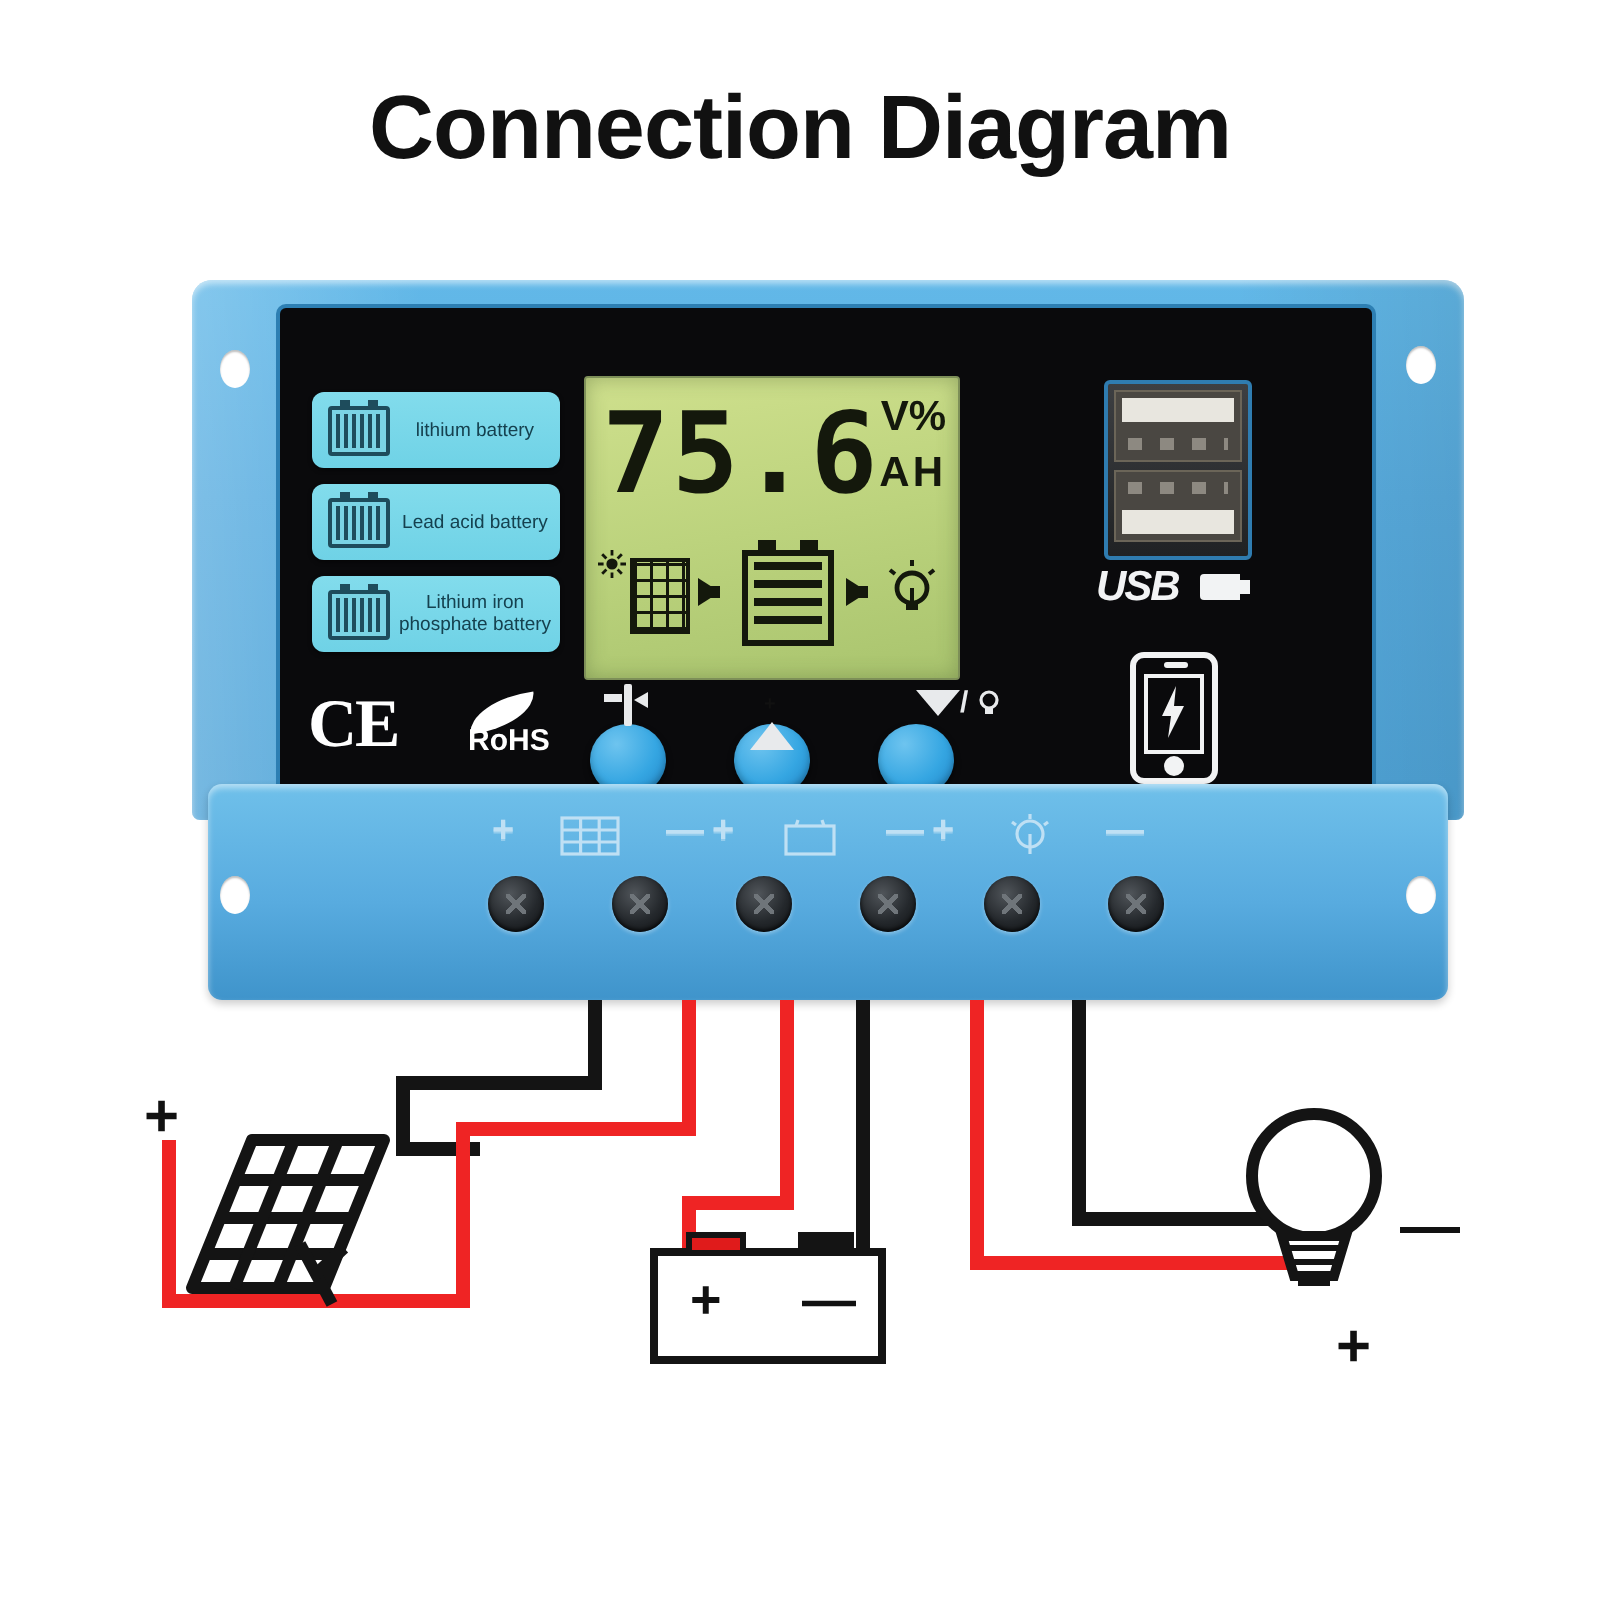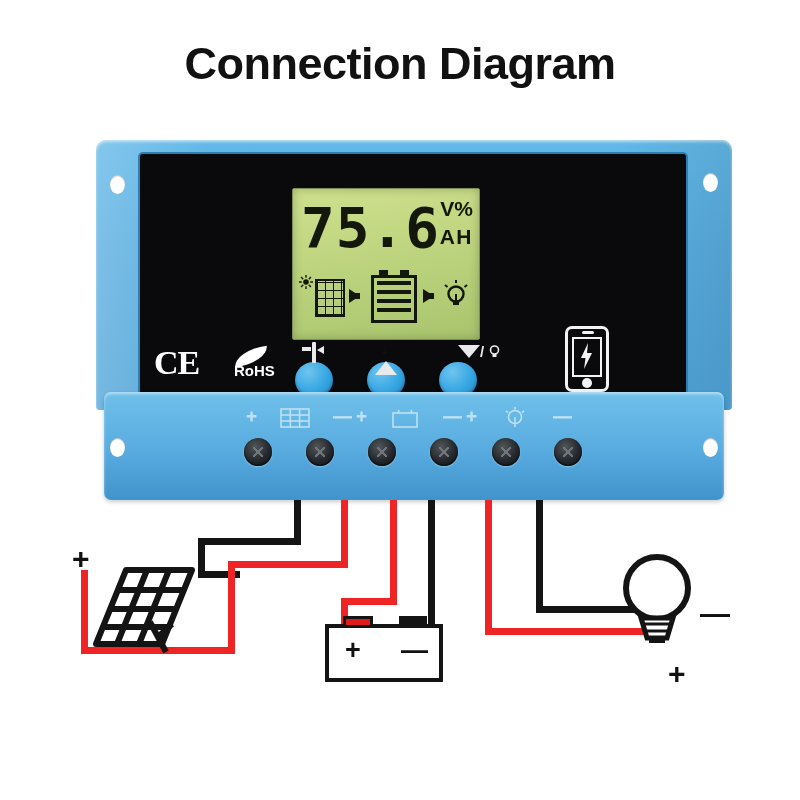--- a/index.html
+++ b/index.html
@@ -277,20 +277,43 @@
   <div class="title">Connection Diagram</div>
 
   <div class="device">
 
     <div class="case-top"></div>
     <div class="mount-hole mh1"></div>
     <div class="mount-hole mh2"></div>
 
     <div class="panel">
 
+      <div class="btn-col">
+
+        <div class="typebtn">
+          <span class="bat-ico">
+              <span class="bat-bars"></span>
+            </span>
+          <span class="lbl">lithium battery</span>
+        </div>
+
+        <div class="typebtn">
+          <span class="bat-ico">
+              <span class="bat-bars"></span>
+            </span>
+          <span class="lbl">Lead acid battery</span>
+        </div>
+
+        <div class="typebtn">
+          <span class="bat-ico">
+              <span class="bat-bars"></span>
+            </span>
+          <span class="lbl">Lithium iron phosphate battery</span>
+        </div>
+      </div>
 
       <div class="lcd">
         <div class="digits">75.6</div>
         <div class="unit-v">V%</div>
         <div class="unit-ah">AH</div>
 
         <div class="lcd-row">
           <svg class="sun" viewBox="0 0 20 20">
             <circle cx="10" cy="10" r="4" fill="#14180c"></circle>
             <g stroke="#14180c" stroke-width="2">
@@ -346,20 +369,34 @@
       </div>
 
       <div class="cert">
         <div class="ce">CE</div>
         <div class="rohs">
           <span class="leaf"></span>
           <span class="rtxt">RoHS</span>
         </div>
       </div>
 
+      <div class="usb-wrap">
+        <div class="usb-block">
+          <div class="usb-port p-top">
+            <span class="tongue"></span>
+              <span class="pins"></span>
+          </div>
+          <div class="usb-port p-bot">
+            <span class="tongue"></span>
+              <span class="pins"></span>
+          </div>
+        </div>
+        <div class="usb-text">USB</div>
+        <div class="usb-plug"></div>
+      </div>
 
       <div class="phone">
         <span class="spk"></span>
         <span class="scr"></span>
         <svg class="bolt" viewBox="0 0 13 26">
           <polygon points="8,0 1,15 5.5,15 4,26 12,10 7,10" fill="#f2f3f4"></polygon>
         </svg>
         <span class="hm"></span>
       </div>
     </div>

